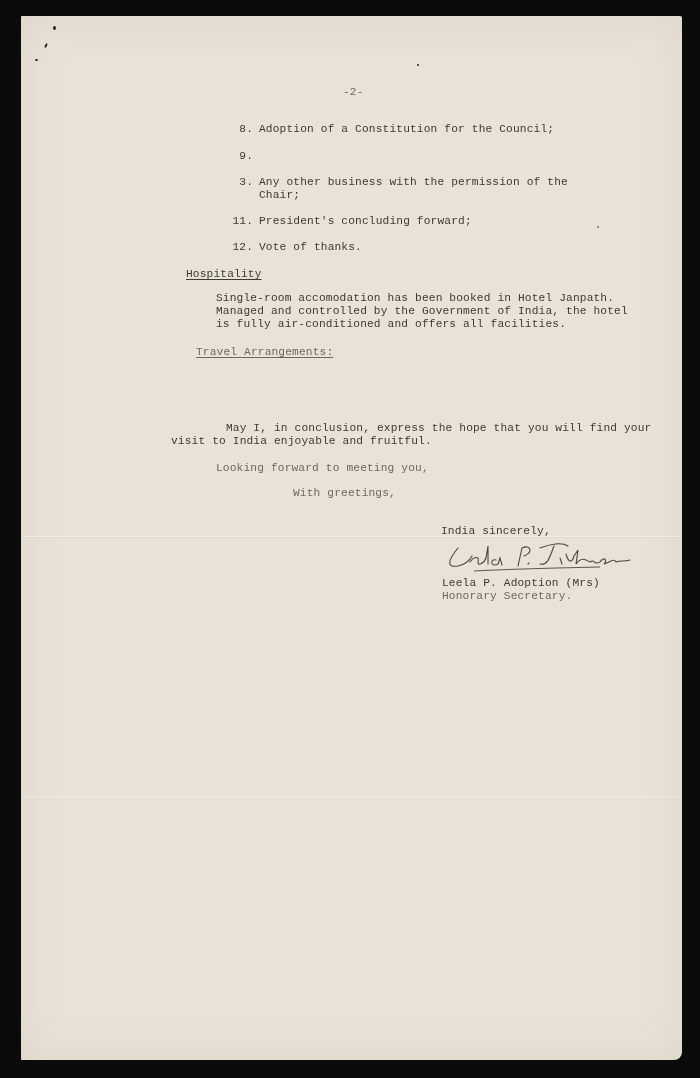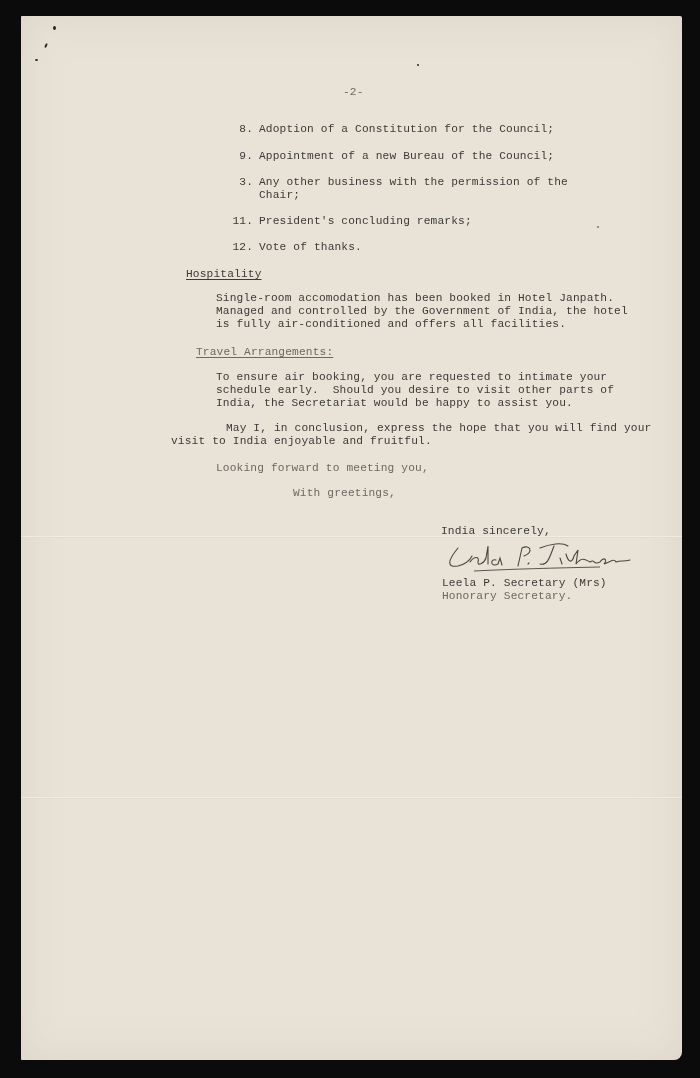--- a/index.html
+++ b/index.html
@@ -99,53 +99,49 @@
     <div class="mark" style="left:14px;top:43px;width:3px;height:2px;"></div>
     <div class="mark" style="left:396px;top:48px;width:2px;height:2px;"></div>
     <div class="mark" style="left:576px;top:210px;width:2px;height:2px;opacity:0.6;"></div>
 
     <div class="tw faint pageno">-2-</div>
 
     <div class="tw num item-num-8">8.</div>
     <div class="tw item-txt-8">Adoption of a Constitution for the Council;</div>
 
     <div class="tw num item-num-9">9.</div>
-    <div class="tw item-txt-9">Appointment of a new Bureau of the Council;</div>
 
     <div class="tw num item-num-10">3.</div>
     <div class="tw item-txt-10">Any other business with the permission of the
 Chair;</div>
 
     <div class="tw num item-num-11">11.</div>
-    <div class="tw item-txt-11">President's concluding remarks;</div>
+    <div class="tw item-txt-11">President's concluding forward;</div>
 
     <div class="tw num item-num-12">12.</div>
     <div class="tw item-txt-12">Vote of thanks.</div>
 
     <div class="tw u h-hosp">Hospitality</div>
     <div class="tw p-hosp">Single-room accomodation has been booked in Hotel Janpath.
 Managed and controlled by the Government of India, the hotel
 is fully air-conditioned and offers all facilities.</div>
 
     <div class="tw u faint h-travel">Travel Arrangements:</div>
-    <div class="tw p-travel">To ensure air booking, you are requested to intimate your
-schedule early.  Should you desire to visit other parts of
-India, the Secretariat would be happy to assist you.</div>
 
     <div class="tw p-concl">        May I, in conclusion, express the hope that you will find your
 visit to India enjoyable and fruitful.</div>
 
     <div class="tw faint p-look">Looking forward to meeting you,</div>
     <div class="tw faint p-greet">With greetings,</div>
 
     <div class="tw p-yours">India sincerely,</div>
 
     <svg class="signature" viewBox="0 0 190 36">
       <path d="M14 10 C4 22, 2 30, 14 28 C22 26, 26 22, 28 18 M26 24 C30 18, 36 18, 34 24 C33 28, 40 26, 42 20 L44 8 L44 26 M52 22 C46 20, 46 30, 54 26 L56 20 L58 27" fill="none" stroke="#4a4640" stroke-width="1.1" stroke-linecap="round"></path>
       <path d="M74 28 L78 10 C86 6, 90 14, 80 18 M84 26 L85 25" fill="none" stroke="#4a4640" stroke-width="1.1" stroke-linecap="round"></path>
       <path d="M96 10 C106 6, 118 4, 124 8 M110 8 C106 18, 104 28, 96 26 M116 20 L118 26 M122 16 C124 24, 128 26, 130 18 L134 12 L132 26 C138 18, 142 22, 146 24 C152 20, 148 28, 156 24 C160 18, 164 22, 160 26 C166 24, 170 20, 172 24 C176 22, 180 24, 186 22" fill="none" stroke="#4a4640" stroke-width="1.1" stroke-linecap="round"></path>
       <path d="M30 33 C70 31, 110 30, 156 29" fill="none" stroke="#4a4640" stroke-width="0.9"></path>
     </svg>
 
-    <div class="tw p-name"><span>Leela P. Secretary (Mrs)</span>
+    <div class="tw p-name"><span>Leela P. Adoption (Mrs)</span>
 <span class="faint">Honorary Secretary.</span></div>
   </div>
 </div>
 
 </body></html>

